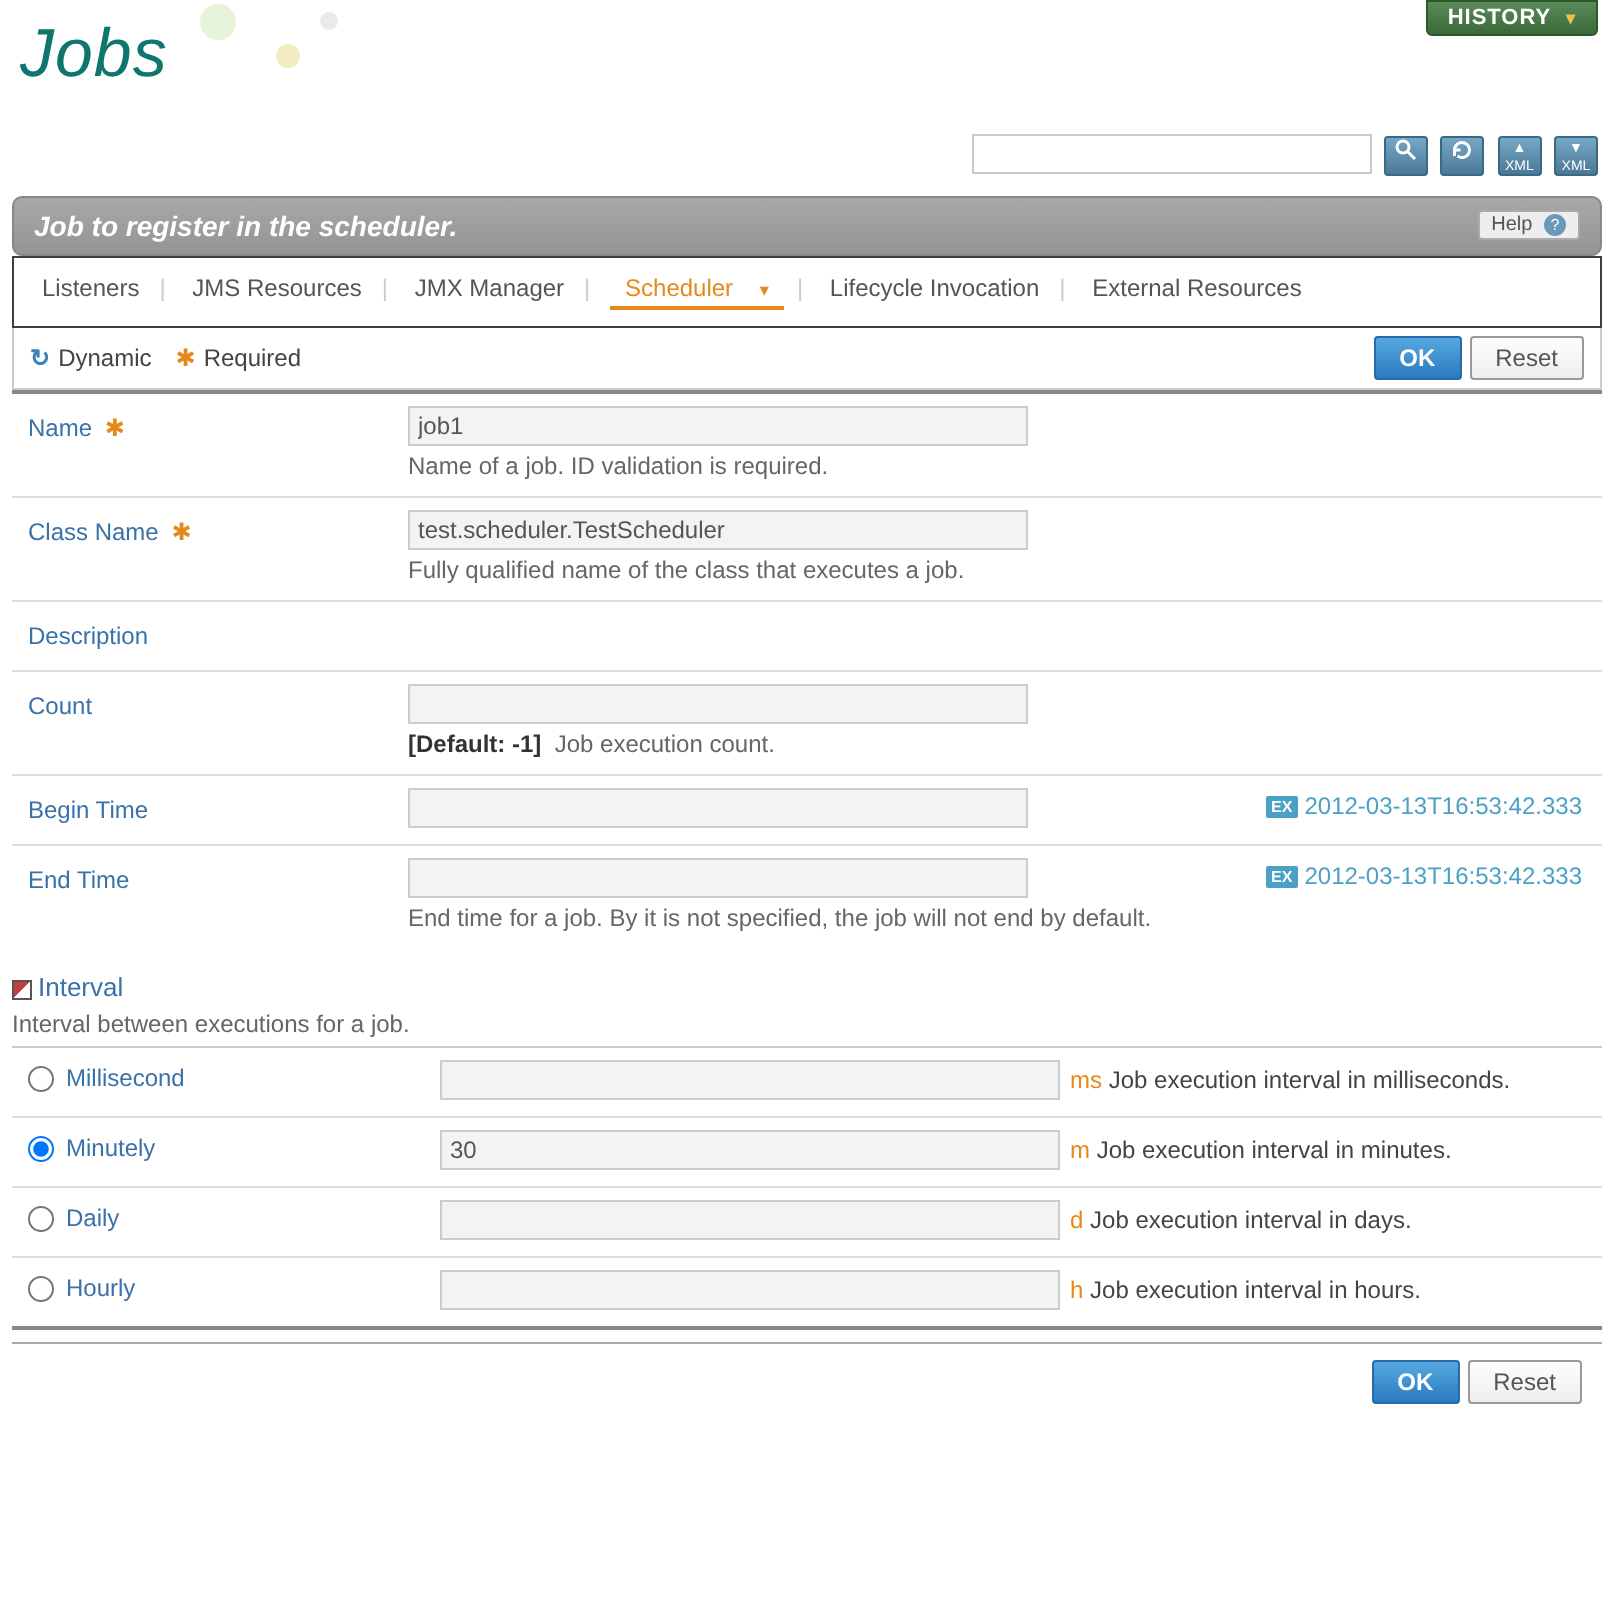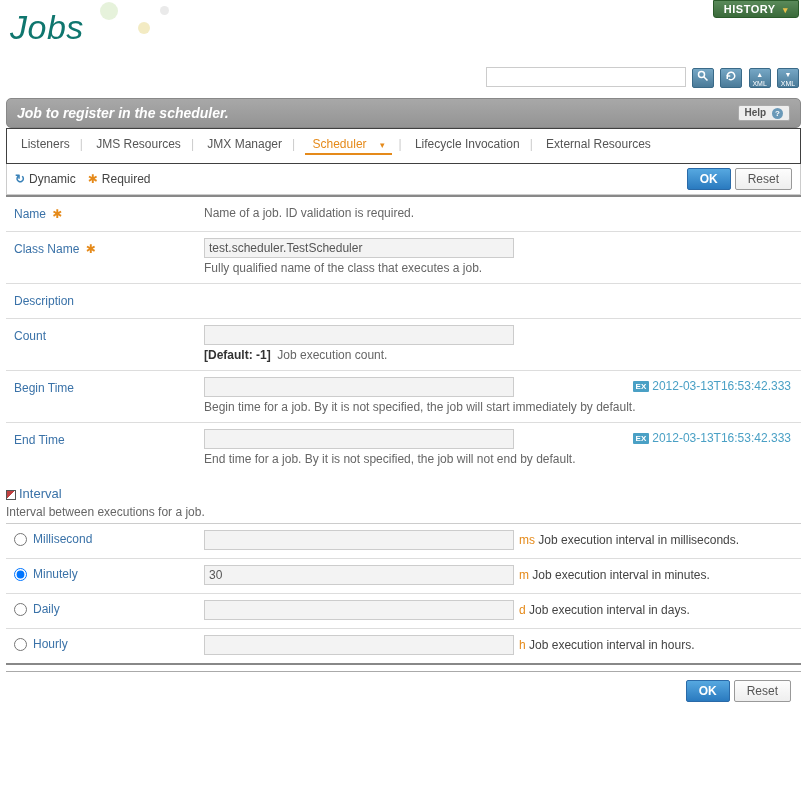--- a/index.html
+++ b/index.html
@@ -7,21 +7,21 @@
   .page-title { font-size: 34px; font-weight: normal; color: #0f766e; padding: 8px 10px 6px; font-style: italic; letter-spacing: 0.5px; }
   .dots-bg { position: absolute; top: 0; left: 90px; width: 120px; height: 48px; pointer-events: none; }
   .dot { position: absolute; border-radius: 50%; opacity: 0.5; }
   .topbar { float: right; padding-right: 8px; }
   .history-btn { display: inline-block; background: linear-gradient(#5a8a5a,#3a6a3a); color: #fff; font-weight: bold; font-size: 11px; padding: 2px 10px; border: 1px solid #2a5a2a; border-radius: 0 0 3px 3px; letter-spacing: 0.5px; }
   .history-btn .chev { color: #e8c04a; margin-left: 4px; font-size: 9px; }
   .searchrow { clear: both; text-align: right; padding: 14px 8px 6px; }
   .searchrow input { width: 200px; height: 20px; border: 1px solid #ccc; font-size: 12px; padding: 1px 4px; }
   .iconbtn { display: inline-block; width: 22px; height: 20px; background: linear-gradient(#76a7c5,#4a7a98); border: 1px solid #3a6a88; border-radius: 2px; vertical-align: middle; margin-left: 3px; color: #fff; text-align: center; line-height: 18px; font-size: 11px; }
   .section-bar { background: linear-gradient(#a8a8a8,#949494); border: 1px solid #888; border-radius: 5px; margin: 4px 6px 0; padding: 6px 10px; font-size: 14px; font-weight: bold; color: #fff; font-style: italic; position: relative; }
-  .help-btn { float: right; font-size: 10px; font-style: normal; font-weight: bold; color: #555; background: #eee; border: 1px solid #aaa; border-radius: 2px; padding: 1px 6px; }
+  .help-btn { float: right; font-size: 10px; font-style: normal; font-weight: normal; color: #555; background: #eee; border: 1px solid #aaa; border-radius: 2px; padding: 1px 6px; }
   .help-btn .q { display: inline-block; width: 11px; height: 11px; background: #6a99b8; color: #fff; border-radius: 50%; text-align: center; line-height: 11px; font-size: 8px; margin-left: 3px; }
   .tab-wrap { margin: 0 6px; }
   .main-tabs { display: flex; border-bottom: none; margin-top: -1px; }
   .main-tabs .tab { border: 1px solid #bbb; border-bottom: none; padding: 7px 14px; font-size: 12px; color: #444; background: linear-gradient(#fdfdfd,#f0f0f0); margin-right: -1px; }
   .main-tabs .tab.active { font-weight: bold; color: #0066a8; background: #fff; position: relative; z-index: 2; }
   .sub-tab-container { border: 1px solid #404040; padding: 0; }
   .sub-tabs { padding: 8px 10px; font-size: 12px; color: #555; }
   .sub-tabs span { display: inline-block; padding: 0 4px; }
   .sub-tabs .sep { color: #ccc; padding: 0 6px; }
   .sub-tabs .active { color: #e58a1a; font-weight: normal; border-bottom: 2px solid #e58a1a; padding-bottom: 2px; }
@@ -41,21 +41,21 @@
   .form-val input[type=text] { width: 310px; height: 20px; border: 1px solid #ccc; background: #f3f3f3; font-size: 12px; padding: 1px 4px; color: #555; }
   .form-val .hint { font-size: 12px; color: #666; margin-top: 3px; display: block; }
   .form-val .def { color: #333; font-weight: bold; }
   .ex-badge { display: inline-block; background: #4aa0c5; color: #fff; font-size: 8px; font-weight: bold; padding: 1px 3px; border-radius: 1px; vertical-align: middle; margin-right: 3px; }
   .ex-side { position: absolute; right: 10px; top: 8px; font-size: 12px; color: #4aa0c5; }
   .section-hdr { margin: 8px 6px 0; padding: 4px 0 2px; }
   .section-hdr .flag { display: inline-block; width: 10px; height: 10px; background: linear-gradient(135deg,#c04040 50%,transparent 50%); border: 1px solid #555; margin-right: 3px; vertical-align: middle; }
   .section-hdr .title { font-weight: normal; color: #3a72a8; font-size: 13px; }
   .section-sub { font-size: 12px; color: #666; margin: 2px 6px 4px; }
   .interval-block { margin: 0 6px; border-top: 1px solid #ccc; border-bottom: 2px solid #888; }
-  .iv-row { display: flex; border-bottom: 1px solid #ddd; }
+  .iv-row { display: flex; border-bottom: 1px solid #ddd; gap: 16px; }
   .iv-row:last-child { border-bottom: none; }
   .iv-label { width: 190px; padding: 8px; color: #3a72a8; font-size: 12px; }
   .iv-label input[type=radio] { margin-right: 6px; vertical-align: middle; }
   .iv-val { flex: 1; padding: 6px 8px 8px; }
   .iv-val input[type=text] { width: 310px; height: 20px; border: 1px solid #ccc; background: #f3f3f3; font-size: 12px; padding: 1px 4px; color: #555; }
   .unit { color: #e58a1a; font-size: 12px; margin-left: 5px; }
   .bottom-row { display: flex; justify-content: flex-end; padding: 8px 10px; border-top: 1px solid #aaa; margin: 6px 6px 0; }
 </style>
 </head>
 <body>
@@ -121,20 +121,21 @@
   <span>Required</span>
   <span class="spacer"></span>
   <button class="btn primary">OK</button>
   <button class="btn">Reset</button>
 </div>
 
 <div class="form-block">
   <div class="form-row">
     <div class="form-label"><span>Name</span> <span class="req">✱</span></div>
     <div class="form-val">
+      <input type="text" value="job1" style="">
       <span class="hint">Name of a job. ID validation is required.</span>
     </div>
   </div>
   <div class="form-row">
     <div class="form-label"><span>Class Name</span> <span class="req">✱</span></div>
     <div class="form-val">
       <input type="text" value="test.scheduler.TestScheduler" style="">
       <span class="hint">Fully qualified name of the class that executes a job.</span>
     </div>
   </div>
@@ -146,21 +147,20 @@
     <div class="form-val">
       <input type="text" value="" style="">
       <span class="hint"><span class="def">[Default: -1]</span>&nbsp;&nbsp;<span>Job execution count.</span></span>
     </div>
   </div>
   <div class="form-row">
     <div class="form-label"><span>Begin Time</span></div>
     <div class="form-val">
       <input type="text" value="" style="">
       <span class="ex-side"><span class="ex-badge">EX</span><span>2012-03-13T16:53:42.333</span></span>
-      <span class="hint">Begin time for a job. By it is not specified, the job will start immediately by default.</span>
     </div>
   </div>
   <div class="form-row">
     <div class="form-label"><span>End Time</span></div>
     <div class="form-val">
       <input type="text" value="" style="">
       <span class="ex-side"><span class="ex-badge">EX</span><span>2012-03-13T16:53:42.333</span></span>
       <span class="hint">End time for a job. By it is not specified, the job will not end by default.</span>
     </div>
   </div>

